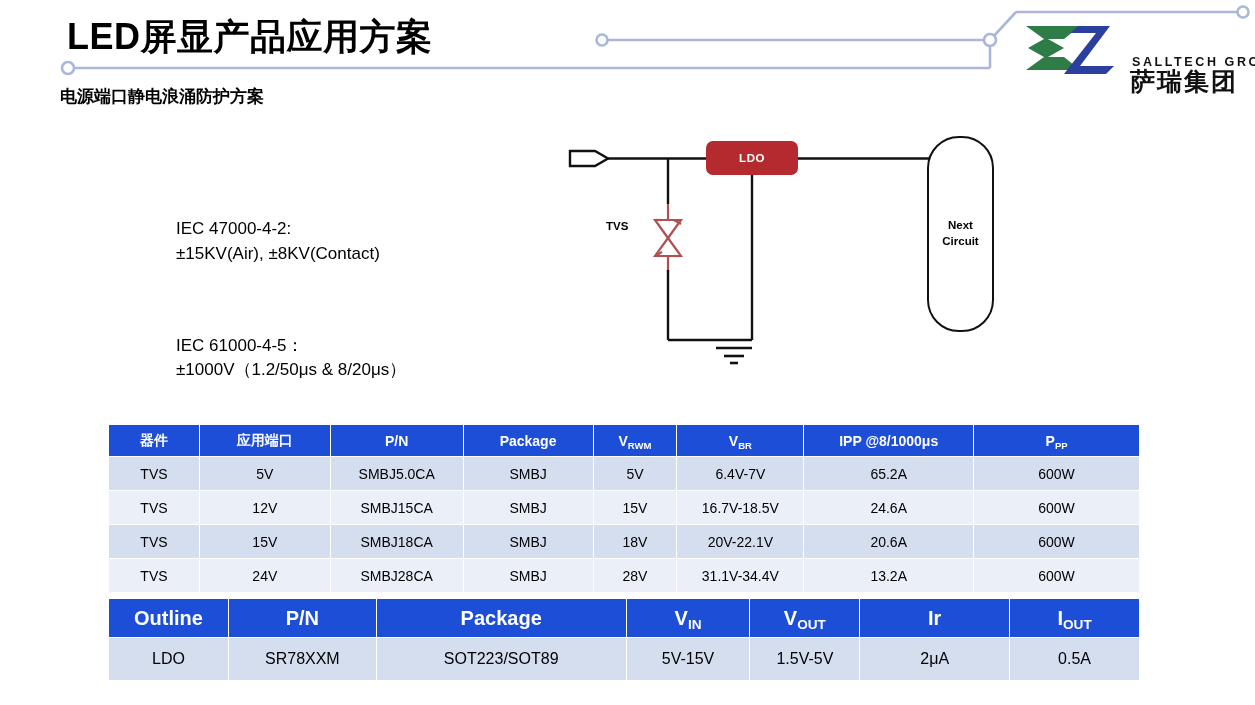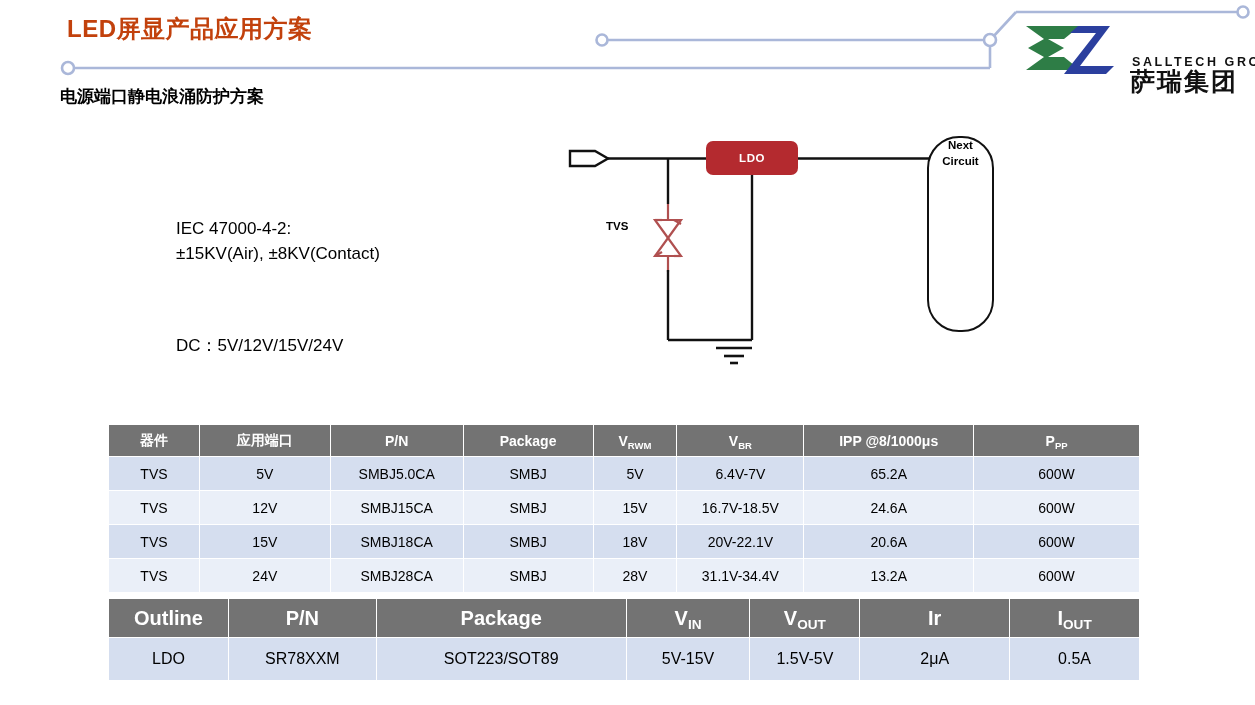--- a/index.html
+++ b/index.html
@@ -9,22 +9,22 @@
     font-family:"Liberation Sans","DejaVu Sans",sans-serif;
     color:#000;
     position:relative;
     overflow:hidden;
   }
   .slide{position:absolute;inset:0;}
 
   
   .hdr-title{
     position:absolute;left:67px;top:13px;
-    font-size:24px;font-weight:bold;
-    color:#c2410c;letter-spacing:.5px;
+    font-size:36px;font-weight:bold;
+    color:#000000;letter-spacing:.5px;
     white-space:nowrap;
   }
   .deco{position:absolute;left:0;top:0;width:1255px;height:90px;pointer-events:none;}
 
   .sub-title{
     position:absolute;left:60px;top:85px;
     font-size:17px;font-weight:bold;color:#000;
     white-space:nowrap;
   }
 
@@ -58,35 +58,35 @@
   .ldo-box{
     position:absolute;left:166px;top:21px;width:92px;height:34px;
     background:#B42A2F;border-radius:7px;
     color:#fff;font-size:11.5px;font-weight:bold;
     display:flex;align-items:center;justify-content:center;
     letter-spacing:.5px;
   }
   .nextc{
     position:absolute;left:387px;top:16px;width:63px;height:192px;
     border:2.4px solid #111;border-radius:32px;background:#fff;
-    display:flex;justify-content:center;
+    display:flex;align-items:center;justify-content:center;
     text-align:center;font-size:11.5px;font-weight:bold;line-height:1.35;
     color:#000;
   }
   .tvs-label{
     position:absolute;left:66px;top:100px;
     font-size:11.5px;font-weight:bold;color:#000;
   }
 
   
   table{border-collapse:collapse;position:absolute;}
   .tbl1{left:108px;top:424px;width:1032px;}
   .tbl2{left:108px;top:598px;width:1032px;}
   th{
-    background:#737373;color:#fff;font-weight:bold;
+    background:#1d4ed8;color:#fff;font-weight:bold;
     border:1.5px solid #fff;
     text-align:center;vertical-align:middle;
   }
   td{
     border:1.5px solid #fff;
     text-align:center;vertical-align:middle;color:#000;
   }
   .tbl1 th{height:29px;font-size:14px;}
   .tbl1 td{height:31px;font-size:14px;}
   .tbl2 th{height:36px;font-size:20px;}
@@ -125,20 +125,22 @@
       <path d="M8 4 H62 L46 17 H30 L46 26 L30 35 H46 L62 48 H8 L26 35 L10 26 L26 17 Z" fill="#2E7D46"></path>
       <path d="M60 4 H92 L62 44 H96 L88 52 H46 L78 11 H52 Z" fill="#2B3F9E"></path>
     </svg>
     <div class="logo-cn">萨瑞集团</div>
     <div class="logo-en">SALLTECH GROUP</div>
   </div>
 
   <div class="specs">
     <div class="blk">IEC 47000-4-2:
 ±15KV(Air), ±8KV(Contact)</div>
+    <div class="blk">IEC 61000-4-5：
+±1000V（1.2/50μs &amp; 8/20μs）</div>
     <div class="blk">DC：5V/12V/15V/24V</div>
   </div>
 
   <div class="circuit">
     <svg width="500" height="270" viewBox="0 0 500 270">
 
       <path d="M30 31 H55 L68 38.5 L55 46 H30 Z" fill="#fff" stroke="#111" stroke-width="2.4"></path>
 
       <line x1="68" y1="38.5" x2="166" y2="38.5" stroke="#111" stroke-width="2.4"></line>
 

